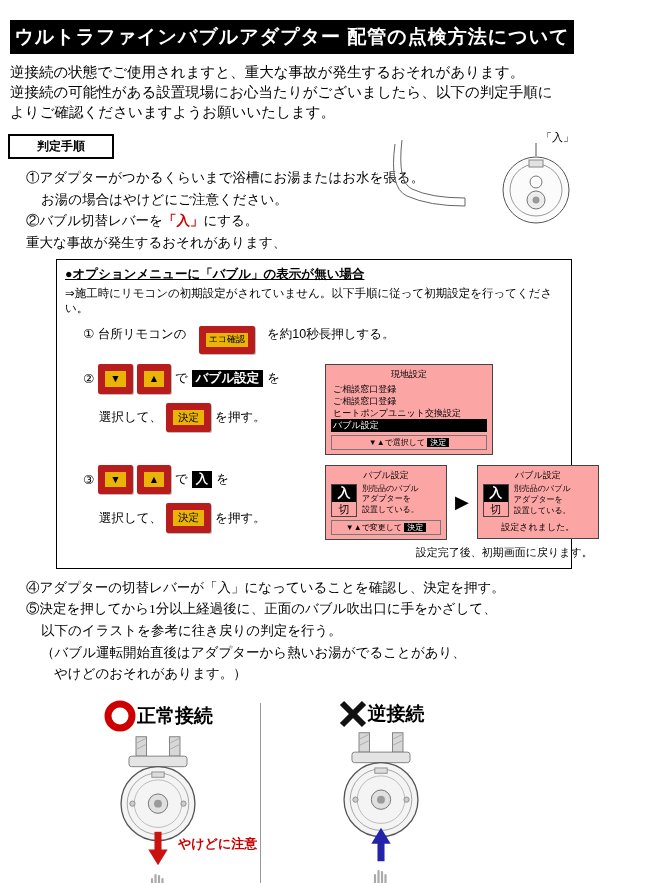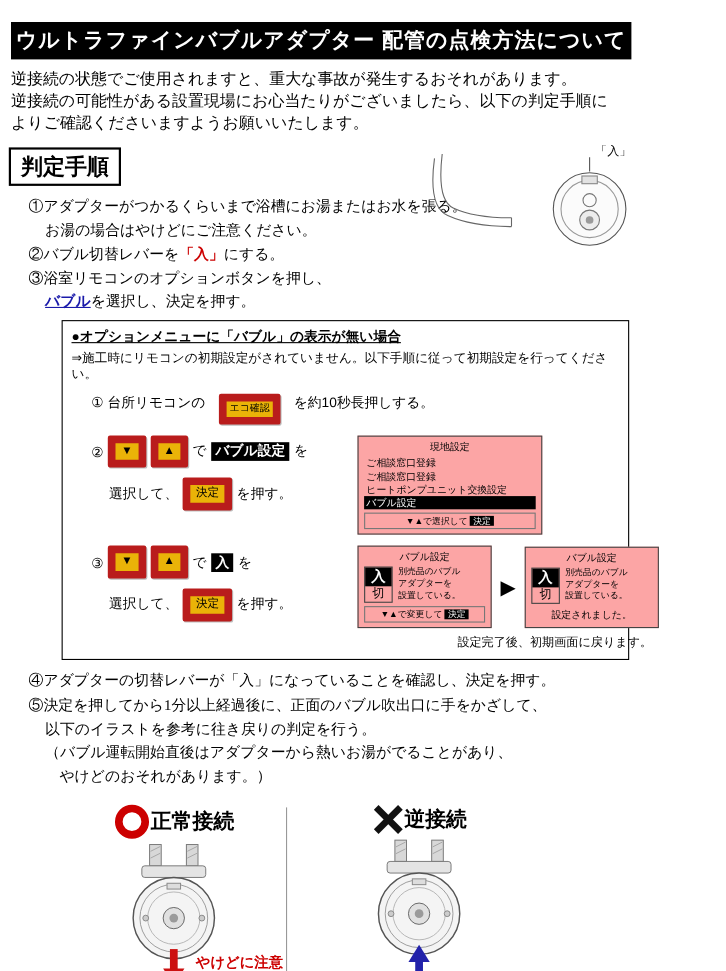--- a/index.html
+++ b/index.html
@@ -11,21 +11,21 @@
   .page { position:relative; width:584px; height:883px; padding:12px 8px 0; }
 
   .title-bar {
     background:#000; color:#fff; font-weight:bold; font-size:19px;
     text-align:center; padding:4px 4px; margin:8px 2px 8px; letter-spacing:1px;
   }
   .intro { font-size:14.5px; line-height:1.38; margin:2px 2px 10px; }
 
   .proc-label {
     display:inline-block; border:2px solid #000; font-weight:bold;
-    font-size:20px; padding:2px 9px; margin:2px 0 8px;
+    font-size:12px; padding:2px 27px; margin:2px 0 8px;
   }
 
   .tub-illust { position:absolute; top:130px; right:4px; }
 
   .steps { font-size:13.5px; line-height:1.6; margin-left:18px;font-family:Liberation Serif, serif; }
   .steps .indent { margin-left:15px; }
   .steps .indent2x { margin-left:28px; }
   .red-bold { color:#cc0000; font-weight:bold; }
   .blue-link { color:#1a1aaa; font-weight:bold; text-decoration:underline; }
 
@@ -108,24 +108,21 @@
     <circle cx="151" cy="70" r="9" fill="#ececec" stroke="#777"></circle>
     <circle cx="151" cy="70" r="3.5" fill="#9a9a9a"></circle>
   </svg>
 
   <div class="steps">
     <div>①アダプターがつかるくらいまで浴槽にお湯またはお水を張る。</div>
     <div class="indent">お湯の場合はやけどにご注意ください。</div>
     <div>
       <span>②バブル切替レバーを</span><span class="red-bold">「入」</span><span>にする。</span>
     </div>
-    <div>③浴室リモコンのオプションボタンを押し、</div>
-    <div class="indent">
-      <span class="blue-link">バブル</span><span>を選択し、決定を押す。</span>
-    </div>
+    <div>重大な事故が発生するおそれがあります、</div>
   </div>
 
   <div class="option-box">
     <div class="ob-title">●オプションメニューに「バブル」の表示が無い場合</div>
     <div class="ob-sub">⇒施工時にリモコンの初期設定がされていません。以下手順に従って初期設定を行ってください。</div>
 
     <div class="substep1">
       <span>① 台所リモコンの</span>
       <span class="key small">エコ確認</span>
       <span>を約10秒長押しする。</span>

